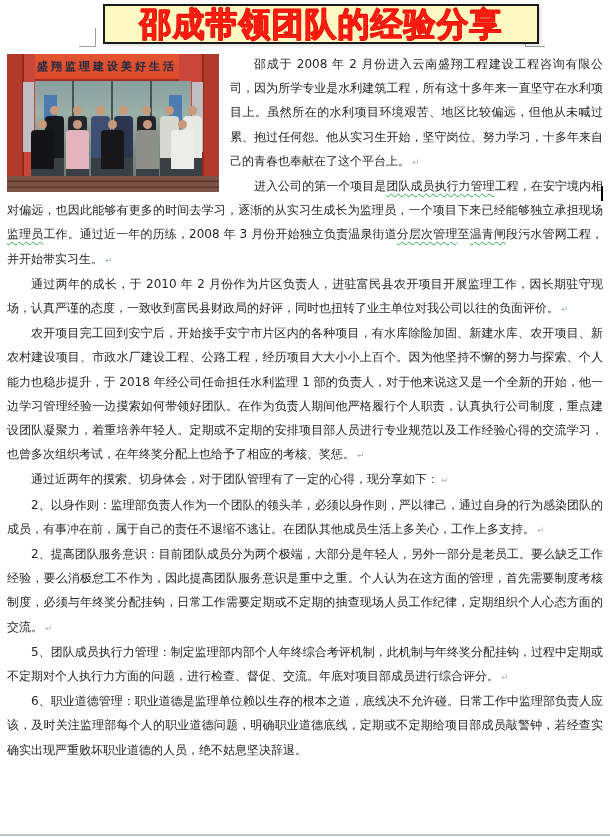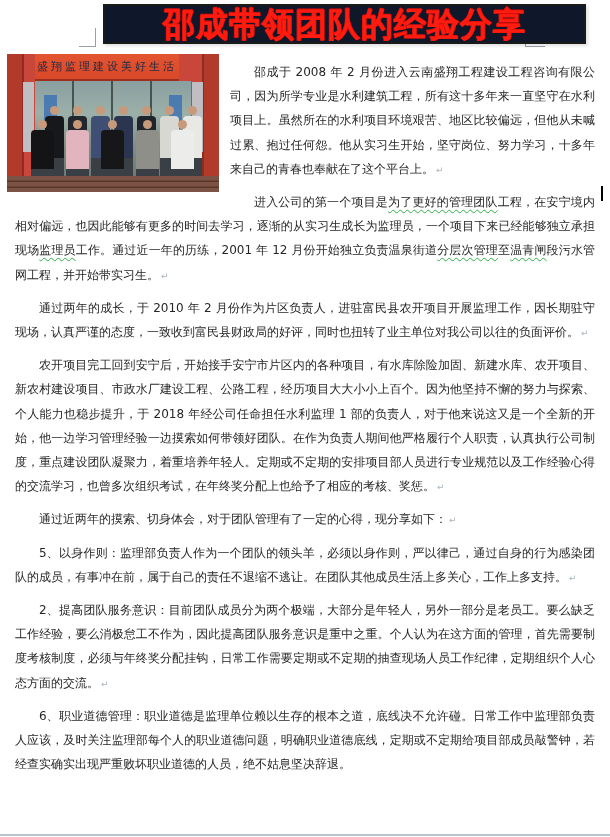--- a/index.html
+++ b/index.html
@@ -3,40 +3,40 @@
 <meta charset="utf-8">
 <style>
   html,body{margin:0;padding:0;background:#ffffff;}
   body{
     width:610px;height:837px;position:relative;overflow:hidden;
     font-family:"DejaVu Sans","Liberation Sans",sans-serif;
     -webkit-font-smoothing:antialiased;
   }
   
   .title-box{
-    position:absolute;left:103px;top:4px;width:483px;height:40px;
-    border:2px solid #1a1a1a;background:#0f172a;box-sizing:border-box;
+    position:absolute;left:103px;top:4px;width:436px;height:40px;
+    border:2px solid #1a1a1a;background:#fef9c3;box-sizing:border-box;
     display:flex;align-items:center;justify-content:center;
     box-shadow:2px 2px 3px rgba(0,0,0,0.12);
   }
   .title-text{
     font-size:32px;font-weight:900;color:#fe1b10;letter-spacing:1px;
     line-height:1;white-space:nowrap;
     text-shadow:0.8px 0 #e01208,-0.8px 0 #e01208,0 0.8px #e01208,0 -0.8px #e01208;
     font-family:"Liberation Sans","DejaVu Sans",sans-serif;
     transform:scaleY(1.05);
   }
   .corner-mark{position:absolute;background:#9aa0a6;}
   
   .doc-body{
     position:absolute;left:7px;top:52px;width:596px;
     font-size:12px;line-height:24.2px;color:#262626;
     text-align:justify;
   }
-  .para{margin:8px;text-indent:2em;}
+  .para{margin:0;text-indent:2em;}
   .spell{
     text-decoration:underline;
     text-decoration-style:wavy;
     text-decoration-color:#2fae4a;
     text-decoration-thickness:1px;
     text-underline-offset:3px;
   }
   .pmark{color:#a9b4bb;font-size:9px;margin-left:2px;}
   
   .photo{
@@ -45,21 +45,21 @@
   }
   .photo .col{position:absolute;top:0;bottom:0;width:15px;background:#b23a2b;}
   .photo .col.left{left:0;border-right:2px solid #8f2b1f;}
   .photo .col.right{right:0;border-left:2px solid #8f2b1f;}
   .photo .sidewin{position:absolute;top:28px;width:11px;height:70px;background:#bed3dc;opacity:.85;}
   .photo .sidewin.l{left:16px;}
   .photo .sidewin.r{right:16px;}
   .photo .banner{
     position:absolute;left:28px;right:40px;top:0;height:25px;
     background:linear-gradient(180deg,#e35531,#d9482a);
-    color:#1d2b45;font-weight:normal;font-size:11px;letter-spacing:3px;
+    color:#1d2b45;font-weight:bold;font-size:11px;letter-spacing:3px;
     display:flex;align-items:center;justify-content:center;white-space:nowrap;
     border-bottom:2px solid #9c2f1d;
     font-family:"Liberation Serif","DejaVu Serif",serif;
   }
   .photo .glass{
     position:absolute;left:28px;right:28px;top:27px;bottom:16px;
     background:linear-gradient(180deg,#8aa0a0 0%,#9bb0a8 35%,#7d8d86 70%,#6d7b74 100%);
   }
   .photo .frame{position:absolute;top:0;bottom:0;width:2px;background:#45544e;}
   .photo .poster{position:absolute;top:14px;width:13px;height:34px;background:#3a6fb5;opacity:.8;}
@@ -147,25 +147,26 @@
         </div>
         <div class="person" style="left: 164px; top: 66px; width: 23px;">
           <div class="head"></div>
           <div class="torso" style="height: 55px; background: linear-gradient(rgb(236, 236, 234) 0px, rgb(236, 236, 234) 70%, rgb(58, 63, 70) 70%);"></div>
         </div>
       </div>
     <div class="steps"></div>
   </div>
   <div id="paragraphs">
       <p class="para"><span>邵成于 2008 年 2 月份进入云南盛翔工程建设工程咨询有限公司，因为所学专业是水利建筑工程，所有这十多年来一直坚守在水利项目上。虽然所在的水利项目环境艰苦、地区比较偏远，但他从未喊过累、抱过任何怨。他从实习生开始，坚守岗位、努力学习，十多年来自己的青春也奉献在了这个平台上。</span><span class="pmark">↵</span></p>
-      <p class="para"><span>进入公司的第一个项目是</span><span class="spell">为了更好的管理团队</span><span>工程，在安宁境内相对偏远，也因此能够有更多的时间去学习，逐渐的从实习生成长为监理员，一个项目下来已经能够独立承担现场</span><span class="spell">监理员</span><span>工作。通过近一年的历练，2001 年 12 月份开始独立负责温泉街道</span><span class="spell">分层次管理</span><span>至</span><span class="spell">温青闸</span><span>段污水管网工程，并开始带实习生。</span><span class="pmark">↵</span></p>
+      <p class="para"><span>进入公司的第一个项目是</span><span class="spell">团队成员执行力管理</span><span>工程，在安宁境内相对偏远，也因此能够有更多的时间去学习，逐渐的从实习生成长为监理员，一个项目下来已经能够独立承担现场</span><span class="spell">监理员</span><span>工作。通过近一年的历练，2008 年 3 月份开始独立负责温泉街道</span><span class="spell">分层次管理</span><span>至</span><span class="spell">温青闸</span><span>段污水管网工程，并开始带实习生。</span><span class="pmark">↵</span></p>
       <p class="para"><span>通过两年的成长，于 2010 年 2 月份作为片区负责人，进驻富民县农开项目开展监理工作，因长期驻守现场，认真严谨的态度，一致收到富民县财政局的好评，同时也扭转了业主单位对我公司以往的负面评价。</span><span class="pmark">↵</span></p>
       <p class="para"><span>农开项目完工回到安宁后，开始接手安宁市片区内的各种项目，有水库除险加固、新建水库、农开项目、新农村建设项目、市政水厂建设工程、公路工程，经历项目大大小小上百个。因为他坚持不懈的努力与探索、个人能力也稳步提升，于 2018 年经公司任命担任水利监理 1 部的负责人，对于他来说这又是一个全新的开始，他一边学习管理经验一边摸索如何带领好团队。在作为负责人期间他严格履行个人职责，认真执行公司制度，重点建设团队凝聚力，着重培养年轻人。定期或不定期的安排项目部人员进行专业规范以及工作经验心得的交流学习，也曾多次组织考试，在年终奖分配上也给予了相应的考核、奖惩。</span><span class="pmark">↵</span></p>
       <p class="para"><span>通过近两年的摸索、切身体会，对于团队管理有了一定的心得，现分享如下：</span><span class="pmark">↵</span></p>
-      <p class="para"><span>5、以身作则：监理部负责人作为一个团队的领头羊，必须以身作则，严以律己，通过自身的行为感染团队的成员，有事冲在前，属于自己的责任不退缩不逃让。在团队其他成员生活上多关心，工作上多支持。</span><span class="pmark">↵</span></p>
+      <p class="para"><span>2、以身作则：监理部负责人作为一个团队的领头羊，必须以身作则，严以律己，通过自身的行为感染团队的成员，有事冲在前，属于自己的责任不退缩不逃让。在团队其他成员生活上多关心，工作上多支持。</span><span class="pmark">↵</span></p>
       <p class="para"><span>2、提高团队服务意识：目前团队成员分为两个极端，大部分是年轻人，另外一部分是老员工。要么缺乏工作经验，要么消极怠工不作为，因此提高团队服务意识是重中之重。个人认为在这方面的管理，首先需要制度考核制度，必须与年终奖分配挂钩，日常工作需要定期或不定期的抽查现场人员工作纪律，定期组织个人心态方面的交流。</span><span class="pmark">↵</span></p>
+      <p class="para"><span>5、团队成员执行力管理：制定监理部内部个人年终综合考评机制，此机制与年终奖分配挂钩，过程中定期或不定期对个人执行力方面的问题，进行检查、督促、交流。年底对项目部成员进行综合评分。</span><span class="pmark">↵</span></p>
       <p class="para"><span>6、职业道德管理：职业道德是监理单位赖以生存的根本之道，底线决不允许碰。日常工作中监理部负责人应该，及时关注监理部每个人的职业道德问题，明确职业道德底线，定期或不定期给项目部成员敲警钟，若经查实确实出现严重败坏职业道德的人员，绝不姑息坚决辞退。</span></p>
     </div>
 </div>
 
 <div class="caret"></div>
 
 <div class="bottom-rule"></div>
 
 </body></html>

